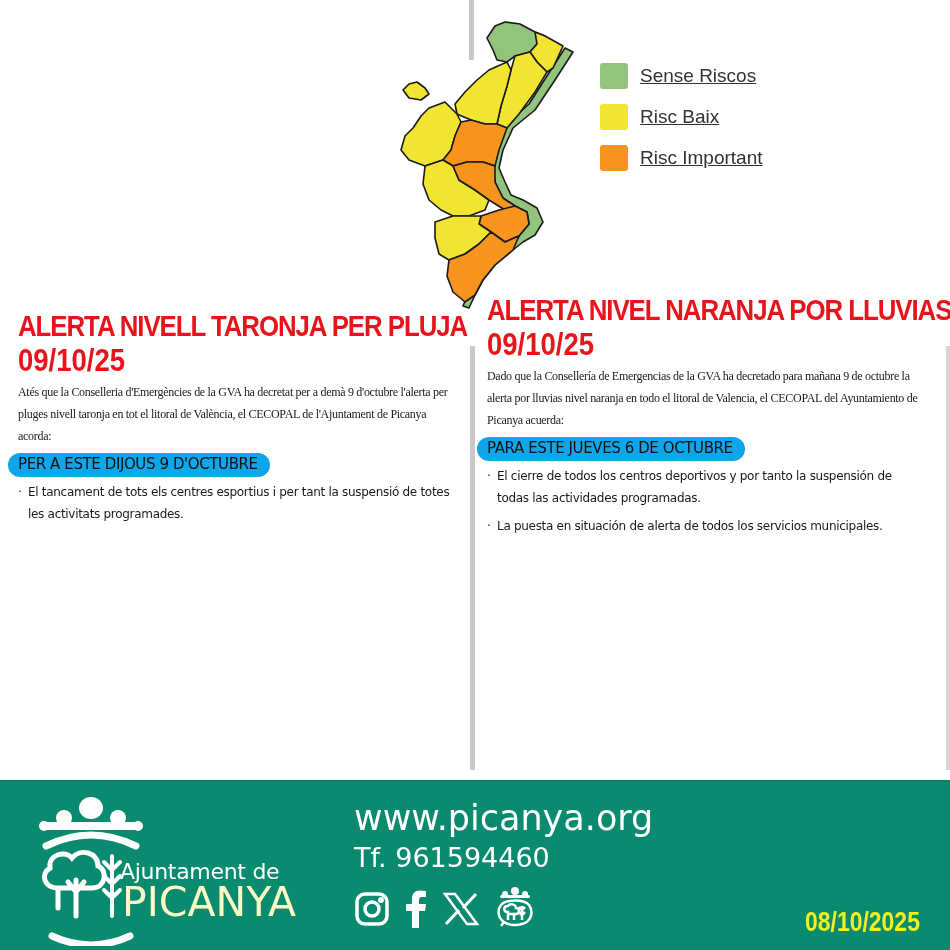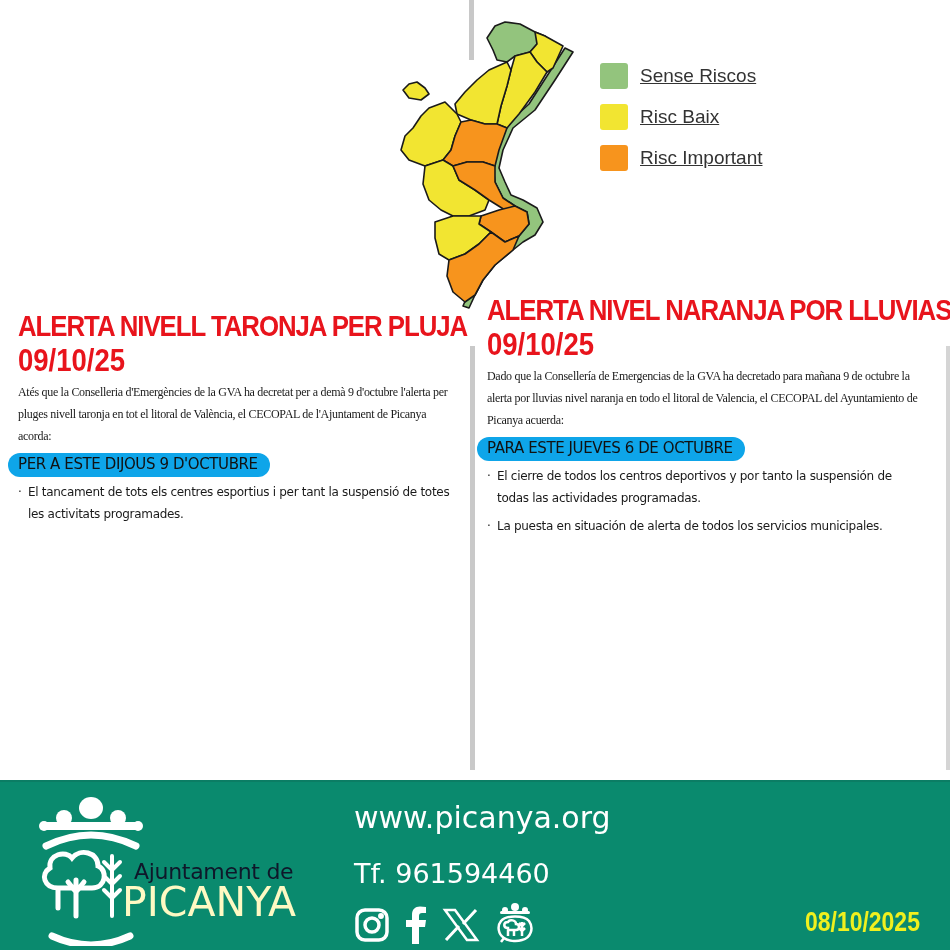--- a/index.html
+++ b/index.html
@@ -37,28 +37,28 @@
     font-size: 15px; line-height: 21px; color: #111; letter-spacing: -0.4px; }
 
   .bullets { list-style: none; margin-top: 4px; }
   .bullets li { font-size: 12px; line-height: 22px; padding-left: 10px; text-indent: -10px;
     margin-bottom: 6px; width: 440px; letter-spacing: -0.3px; }
   .bullets li .dot { display: inline-block; width: 10px; text-indent: 0; }
 
   .footer { position: absolute; left: 0; top: 780px; width: 950px; height: 170px; background: #0a8a6e; border-top: 2px solid #0b7d64; }
 
   .logo { position: absolute; left: 36px; top: 14px; width: 110px; height: 150px; }
-  .logo-text1 { position: absolute; left: 134px; top: 77px; font-family: "DejaVu Sans", sans-serif;
-    font-size: 22px; color: #0f172a; letter-spacing: -0.3px; }
+  .logo-text1 { position: absolute; left: 120px; top: 77px; font-family: "DejaVu Sans", sans-serif;
+    font-size: 22px; color: #ffffff; letter-spacing: -0.3px; }
   .logo-text2 { position: absolute; left: 122px; top: 96px; font-family: "DejaVu Sans", sans-serif;
     font-size: 41px; color: #fef9c3; letter-spacing: 0px; }
 
   .contact { position: absolute; left: 354px; top: 18px; color: #fff; }
-  .web { font-family: "DejaVu Sans", sans-serif; font-size: 30px; line-height: 36px; font-weight: normal; }
-  .phone { font-family: "DejaVu Sans", sans-serif; font-size: 27px; line-height: 44px; margin-top: 16px; }
+  .web { font-family: "DejaVu Sans", sans-serif; font-size: 35px; line-height: 36px; font-weight: normal; }
+  .phone { font-family: "DejaVu Sans", sans-serif; font-size: 27px; line-height: 44px; }
   .socials { display: flex; align-items: center; gap: 14px; margin-top: 6px; }
   .socials svg { display: block; }
 
   .share { position: absolute; left: 662px; top: 16px; width: 288px; height: 80px; }
   .share-banner { position: absolute; left: 40px; top: 8px; width: 250px; height: 58px; }
   .share-circle { position: absolute; left: 0; top: 0; width: 76px; height: 76px; border-radius: 50%;
     background: #3a3636; border: 3px solid #111; }
   .share-text { position: absolute; left: 87px; top: 20px; font-family: "Liberation Sans", sans-serif;
     font-weight: bold; font-size: 19px; color: #f1f5ea; transform: scaleX(0.8); transform-origin: left; white-space: nowrap; }
 

